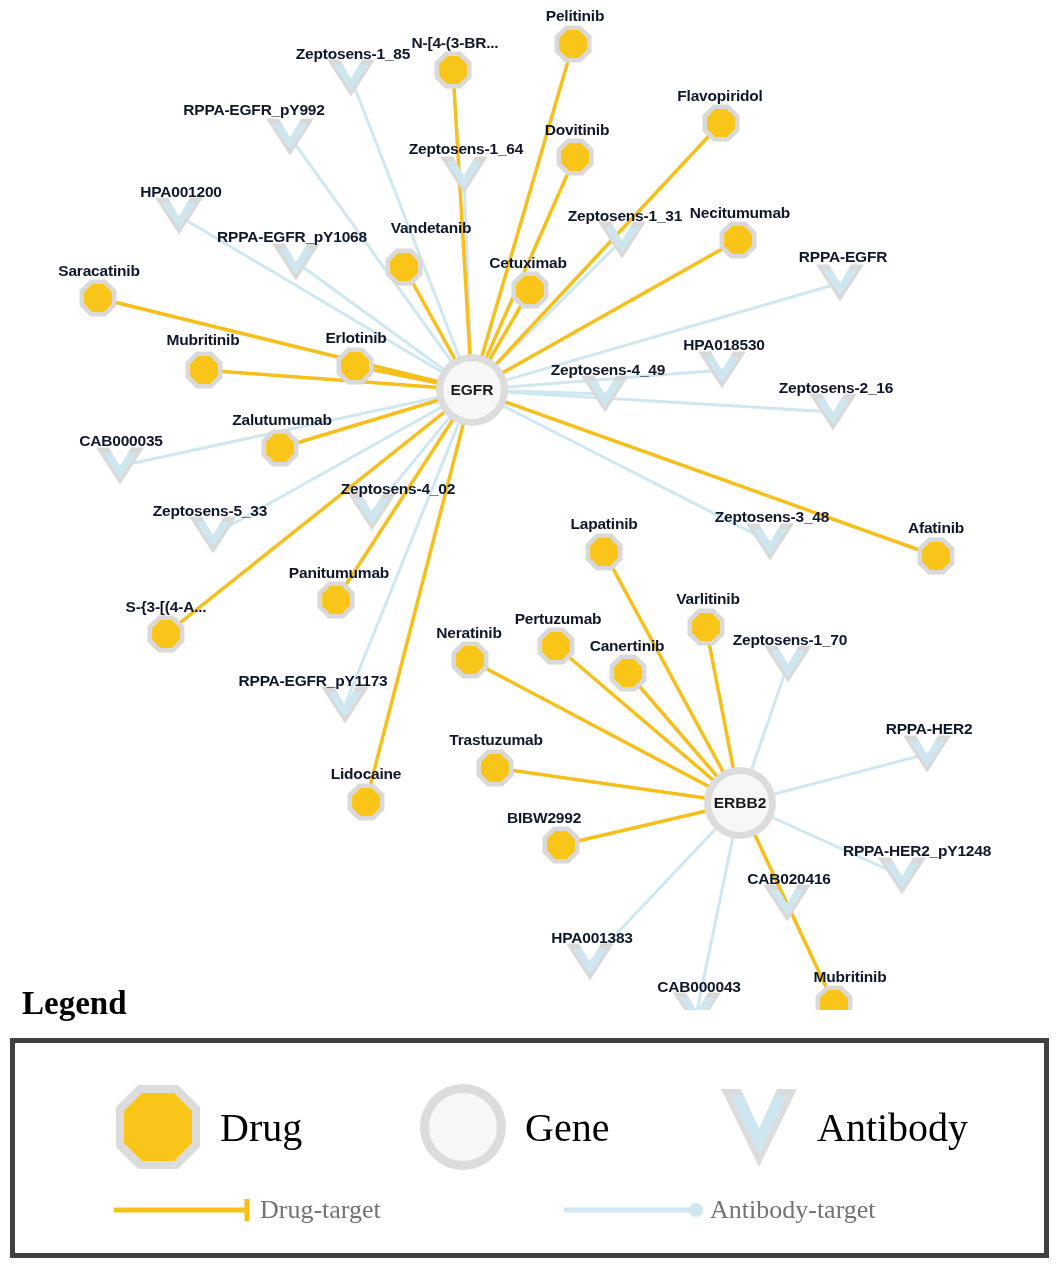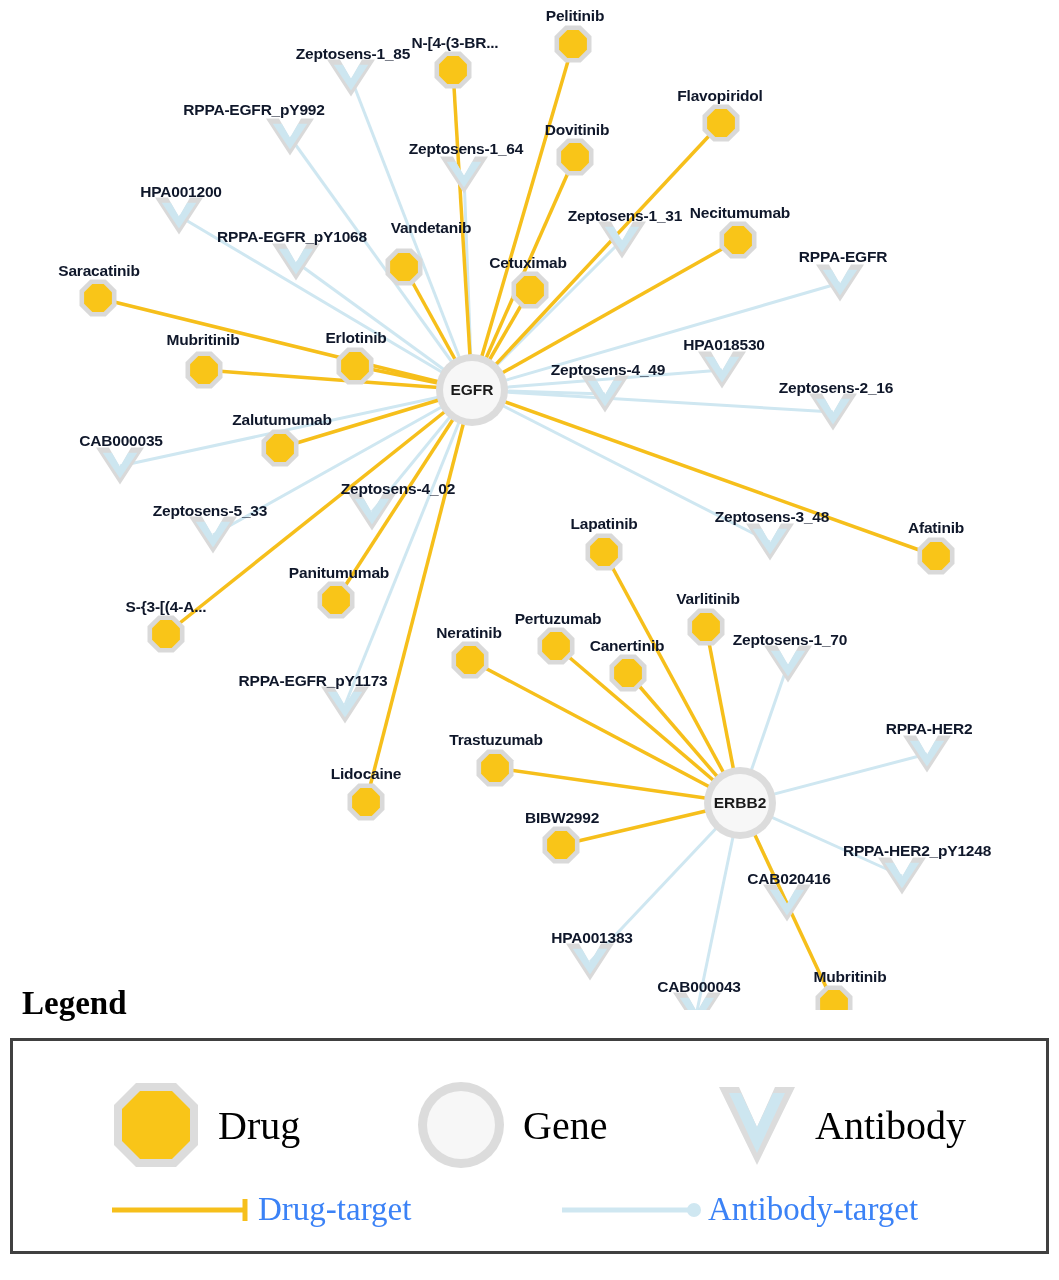--- a/index.html
+++ b/index.html
@@ -56,21 +56,21 @@
     font-family: "Liberation Serif", serif;
     font-size: 33px;
     font-weight: bold;
     color: #000;
     margin-left: 22px;
     margin-bottom: 8px;
   }
   #legend-box {
     position: relative;
     margin: 16px 10px;
-    border: 3px solid #404040;
+    border: 5px solid #404040;
     height: 210px;
     background: #fff;
   }
   .legend-row1 {
     position: absolute;
     top: 26px;
     left: 0;
     width: 100%;
     height: 100px;
   }
@@ -87,22 +87,22 @@
   }
   .legend-row2 {
     position: absolute;
     top: 150px;
     left: 0;
     width: 100%;
     height: 60px;
   }
   .legend-text2 {
     font-family: "Liberation Serif", serif;
-    font-size: 33px;
-    color: #3b82f6;
+    font-size: 26px;
+    color: #737373;
   }
 </style>
 </head>
 <body>
 
 <div id="network">
   <svg id="graph-svg" width="1059" height="1010">
       <g>
         <line x1="351" y1="78" x2="472" y2="390" stroke="#cfe7f1" stroke-width="3"></line>
         <line x1="290" y1="137" x2="472" y2="390" stroke="#cfe7f1" stroke-width="3"></line>
@@ -372,21 +372,21 @@
       <div class="node-label" style="left: 936px; top: 528px;">Afatinib</div>
       <div class="node-label" style="left: 604px; top: 524px;">Lapatinib</div>
       <div class="node-label" style="left: 708px; top: 599px; text-align: center;">Varlitinib</div>
       <div class="node-label" style="left: 339px; top: 573px;">Panitumumab</div>
       <div class="node-label" style="left: 166px; top: 607px;">S-{3-[(4-A...</div>
       <div class="node-label" style="left: 558px; top: 619px;">Pertuzumab</div>
       <div class="node-label" style="left: 469px; top: 633px;">Neratinib</div>
       <div class="node-label" style="left: 627px; top: 646px;">Canertinib</div>
       <div class="node-label" style="left: 496px; top: 740px;">Trastuzumab</div>
       <div class="node-label" style="left: 366px; top: 774px;">Lidocaine</div>
-      <div class="node-label" style="left: 562px; top: 818px;">BIBW2992</div>
+      <div class="node-label" style="left: 544px; top: 818px;">BIBW2992</div>
       <div class="node-label" style="left: 834px; top: 977px; margin-left: 16px;">Mubritinib</div>
       <div class="gene-label" style="left: 472px; top: 390px;">EGFR</div>
       <div class="gene-label" style="left: 740px; top: 803px;">ERBB2</div>
     </div>
 </div>
 
 <div id="legend-wrap">
   <div id="legend-title">Legend</div>
   <div id="legend-box">
     <div class="legend-row1">

